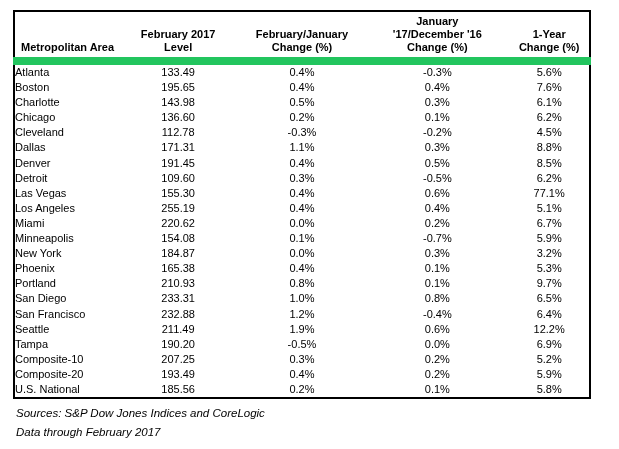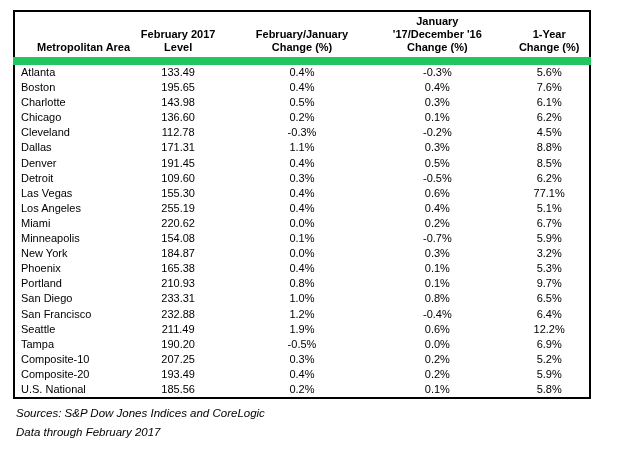--- a/index.html
+++ b/index.html
@@ -23,30 +23,30 @@
   thead th {
     font-size: 11px;
     font-weight: bold;
     vertical-align: bottom;
     text-align: center;
     padding: 3px 0 3px 0;
     line-height: 13px;
     border-bottom: 8px solid #22c55e;
     white-space: nowrap;
   }
-  thead th.area-head { text-align: left; padding-left: 22px; }
+  thead th.area-head { text-align: left; padding-left: 6px; }
   tbody td {
     font-size: 11px;
     line-height: 15.1px;
     height: 15.1px;
     text-align: center;
     padding: 0;
     white-space: nowrap;
   }
-  tbody td.area-cell { text-align: left; padding-left: 6px; }
+  tbody td.area-cell { text-align: left; }
   .footnotes {
     position: absolute;
     left: 16px; top: 404px;
     font-size: 11.5px;
     font-style: italic;
     line-height: 19px;
   }
 </style>
 </head>
 <body>

